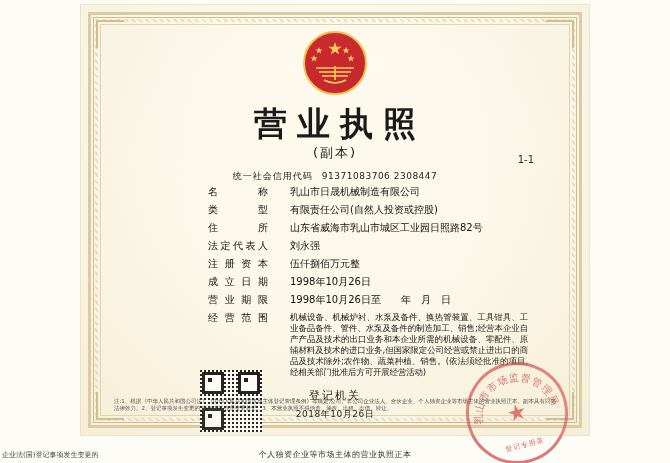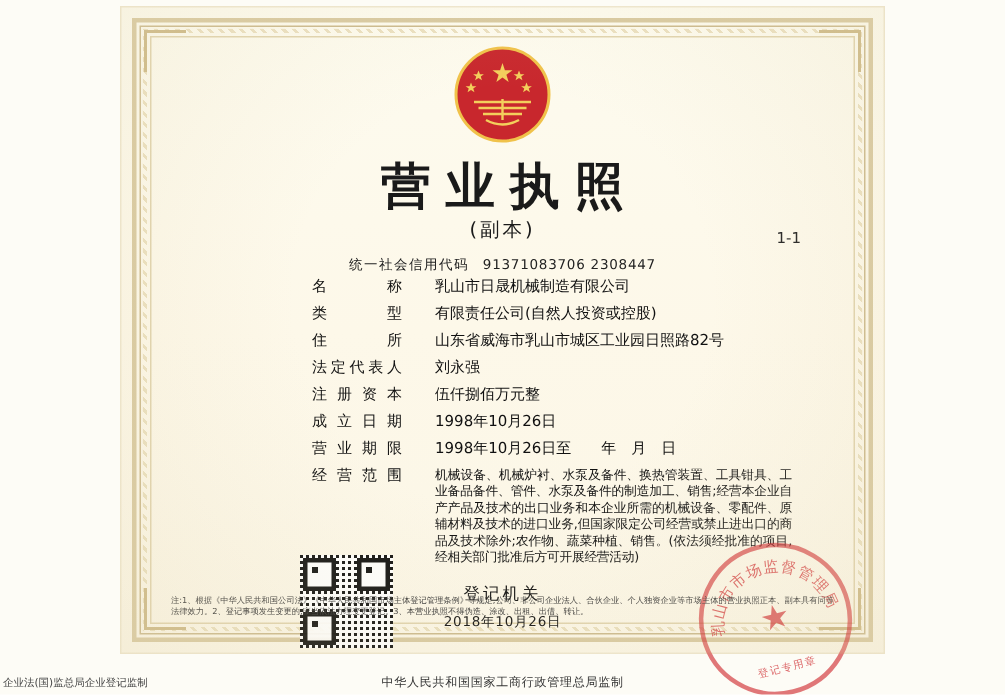--- a/index.html
+++ b/index.html
@@ -277,15 +277,15 @@
         </text>
       </svg>
       <span class="star">★</span>
       <div class="btm">登记专用章</div>
     </div>
 
     <div class="fineprint">注:1、根据《中华人民共和国公司法》《中华人民共和国市场主体登记管理条例》等规定,公司、非公司企业法人、合伙企业、个人独资企业等市场主体的营业执照正本、副本具有同等法律效力。2、登记事项发生变更的,应当依法办理变更登记。3、本营业执照不得伪造、涂改、出租、出借、转让。</div>
     <div class="watermark"></div>
   </div>
 
-  <div class="footer-left">企业法(国)监总局企业登记监制</div>
-  <div class="footer-center">中华人民共和国国家工商行政管理总局监制</div>
+  <div class="footer-left">企业法(国)登记事项发生变更的</div>
+  <div class="footer-center">个人独资企业等市场主体的营业执照正本</div>
 </div>
 
 </body></html>

